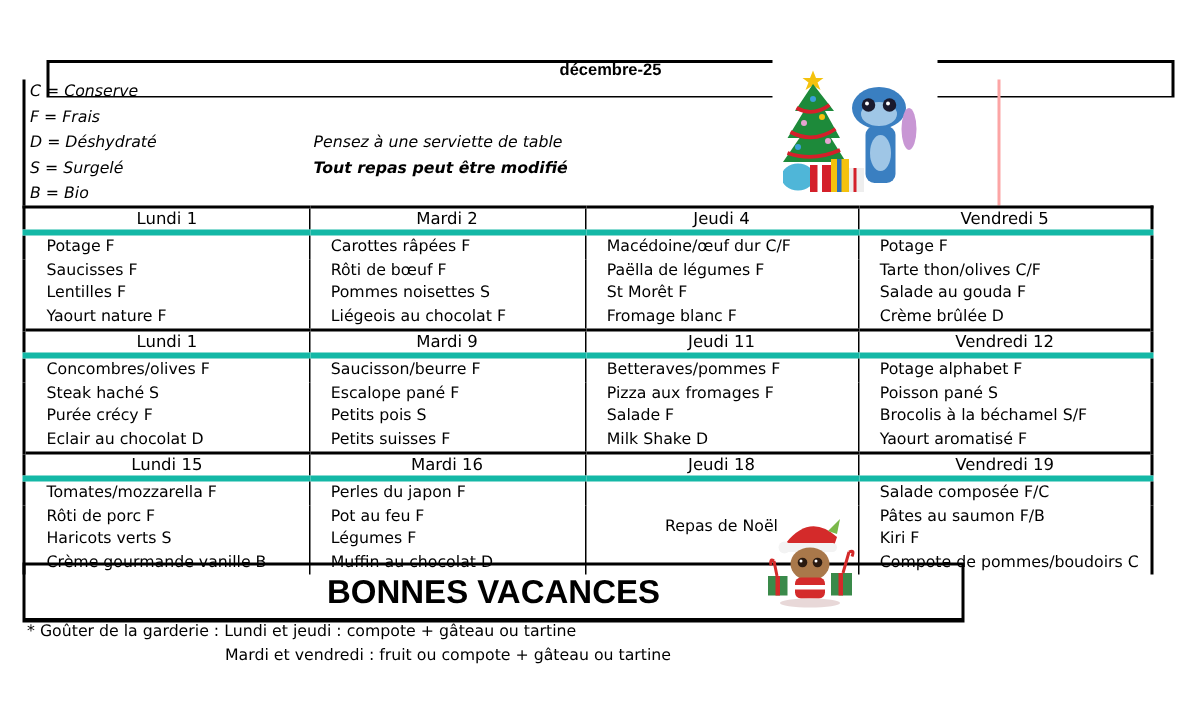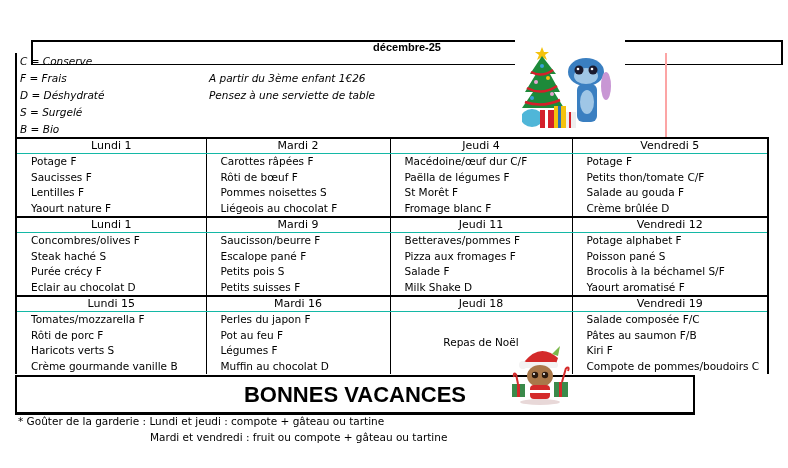--- a/index.html
+++ b/index.html
@@ -14,25 +14,25 @@
   .legend-line { position: absolute; left: 3px; font-style: italic; font-size: 10.5px; line-height: 17px; }
   .note-line { position: absolute; left: 192px; font-style: italic; font-size: 10.5px; line-height: 17px; }
   .note-line.bold { font-weight: bold; }
   .img-mask { position: absolute; left: 515px; top: 36px; width: 110px; height: 98px; background: #fff; }
   .xmas-tree { position: absolute; left: 522px; top: 42px; width: 90px; height: 90px; }
 
   .grid { position: absolute; left: 15px; top: 137px; width: 752px; border-collapse: collapse; table-layout: fixed; }
   .grid td { border-left: 1px solid #000; border-right: 1px solid #000; padding: 0 0 0 14px; overflow: hidden; white-space: nowrap; }
   .grid td:first-child { border-left: 2px solid #000; }
   .grid td:last-child { border-right: 2px solid #000; }
-  .day-hdr td { height: 14px; text-align: center; font-size: 11px; line-height: 14px; border-top: 2px solid #000; border-bottom: 1px solid #14b8a6; padding: 0; }
+  .day-hdr td { height: 14px; text-align: center; font-size: 11px; line-height: 14px; border-top: 2px solid #000; border-bottom: 4px solid #14b8a6; padding: 0; }
   .meal td { height: 15.5px; font-size: 10.5px; line-height: 15.5px; vertical-align: middle; }
   .noel { text-align: center; font-size: 15px; padding: 0 !important; vertical-align: middle !important; }
 
-  .vacances { position: absolute; left: 15px; top: 375px; width: 680px; height: 40px;
+  .vacances { position: absolute; left: 15px; top: 375px; width: 628px; height: 40px;
               border: 2px solid #000; border-width: 2px 2px 3px 2px; box-sizing: border-box; }
   .vac-text { position: absolute; left: 0; width: 100%; top: 4px; text-align: center;
               font-family: "Liberation Sans", sans-serif; font-weight: bold; font-size: 22px; line-height: 28px; }
   .groot { position: absolute; left: 510px; top: 340px; width: 62px; height: 66px; }
 
   .goute1 { position: absolute; left: 18px; top: 414px; font-size: 10.5px; line-height: 14px; }
   .goute2 { position: absolute; left: 150px; top: 430px; font-size: 10.5px; line-height: 14px; }
 </style>
 </head>
 <body>
@@ -41,22 +41,22 @@
   <div class="month">décembre-25</div>
 </div>
 
 <div class="legend-box">
   <div class="legend-line" style="top:0px">C = Conserve</div>
   <div class="legend-line" style="top:17px">F = Frais</div>
   <div class="legend-line" style="top:34px">D = Déshydraté</div>
   <div class="legend-line" style="top:51px">S = Surgelé</div>
   <div class="legend-line" style="top:68px">B = Bio</div>
 
-  <div class="note-line" style="top:17px">A partir du 3ème enfant 1€26</div>
   <div class="note-line" style="top:34px">Pensez à une serviette de table</div>
+  <div class="note-line bold" style="top:51px">Tout repas peut être modifié</div>
 </div>
 
 <div class="img-mask"></div>
 <svg class="xmas-tree" viewBox="0 0 90 90">
   <polygon points="20,5 22,10 27,10 23,13 25,18 20,15 15,18 17,13 13,10 18,10" fill="#f4c20d"></polygon>
   <polygon points="20,14 8,32 14,32 3,50 11,50 0,66 42,66 32,50 38,50 28,32 34,32" fill="#1d8a3a"></polygon>
   <path d="M9,30 Q20,36 31,28 M5,46 Q20,54 35,44 M3,60 Q20,66 38,58" stroke="#d4202a" stroke-width="2.5" fill="none"></path>
   <circle cx="14" cy="40" r="2" fill="#e6a4d2"></circle>
     <circle cx="26" cy="36" r="2" fill="#f4c20d"></circle>
   <circle cx="10" cy="56" r="2" fill="#3aa0d8"></circle>
@@ -98,21 +98,21 @@
     <tr class="meal">
       <td>Potage F</td>
       <td>Carottes râpées F</td>
       <td>Macédoine/œuf dur C/F</td>
       <td>Potage F</td>
     </tr>
     <tr class="meal">
       <td>Saucisses F</td>
       <td>Rôti de bœuf F</td>
       <td>Paëlla de légumes F</td>
-      <td>Petits thon/tomate C/F</td>
+      <td>Tarte thon/olives C/F</td>
     </tr>
     <tr class="meal">
       <td>Lentilles F</td>
       <td>Pommes noisettes S</td>
       <td>St Morêt F</td>
       <td>Salade au gouda F</td>
     </tr>
     <tr class="meal">
       <td>Yaourt nature F</td>
       <td>Liégeois au chocolat F</td>

